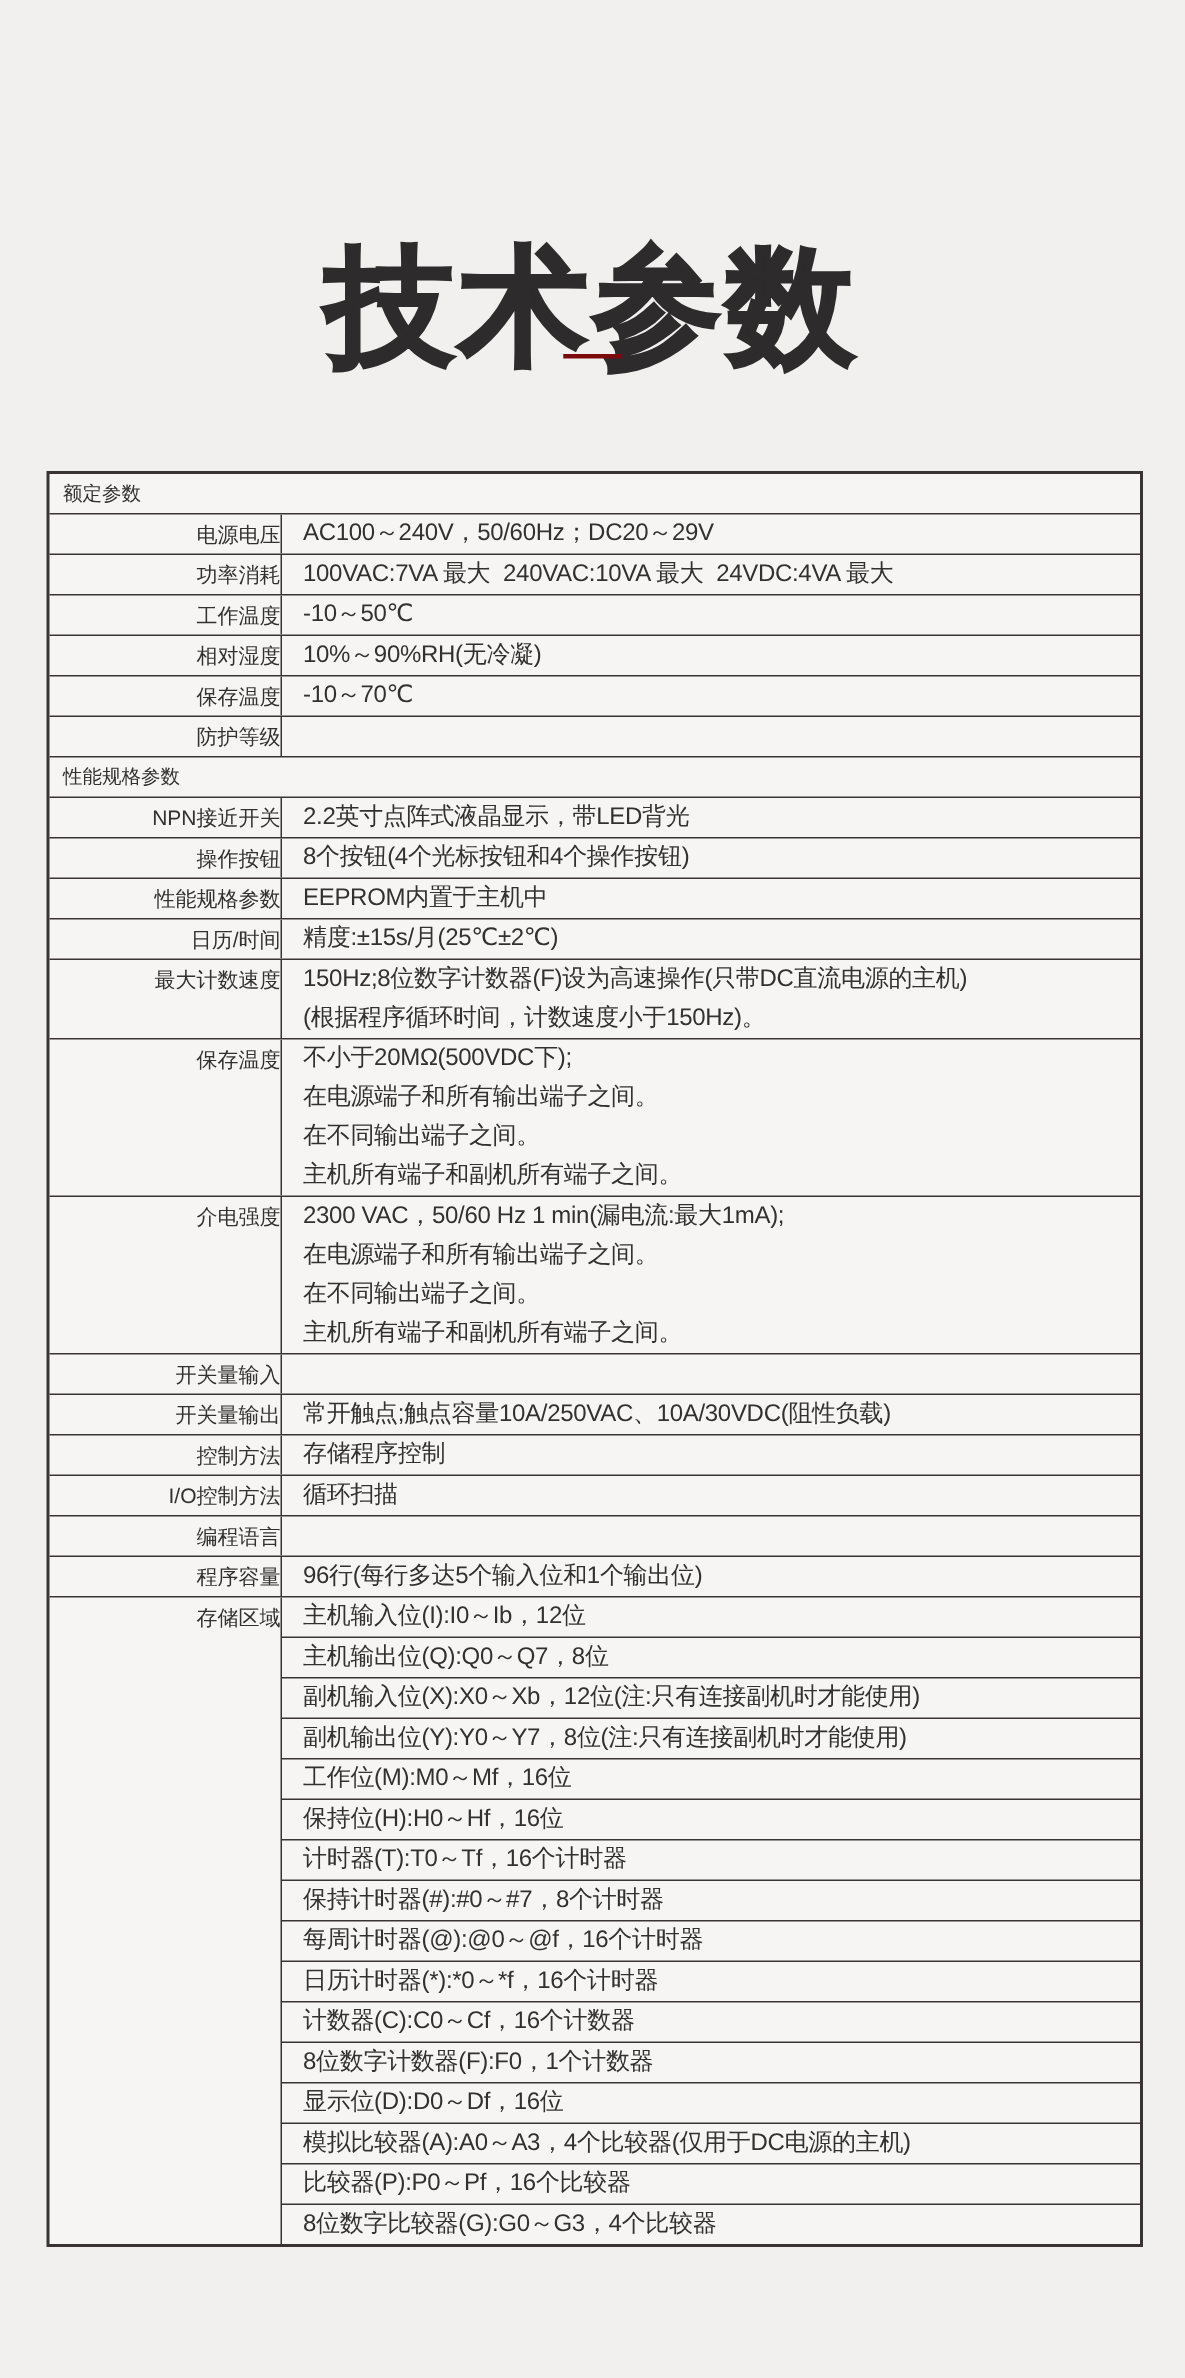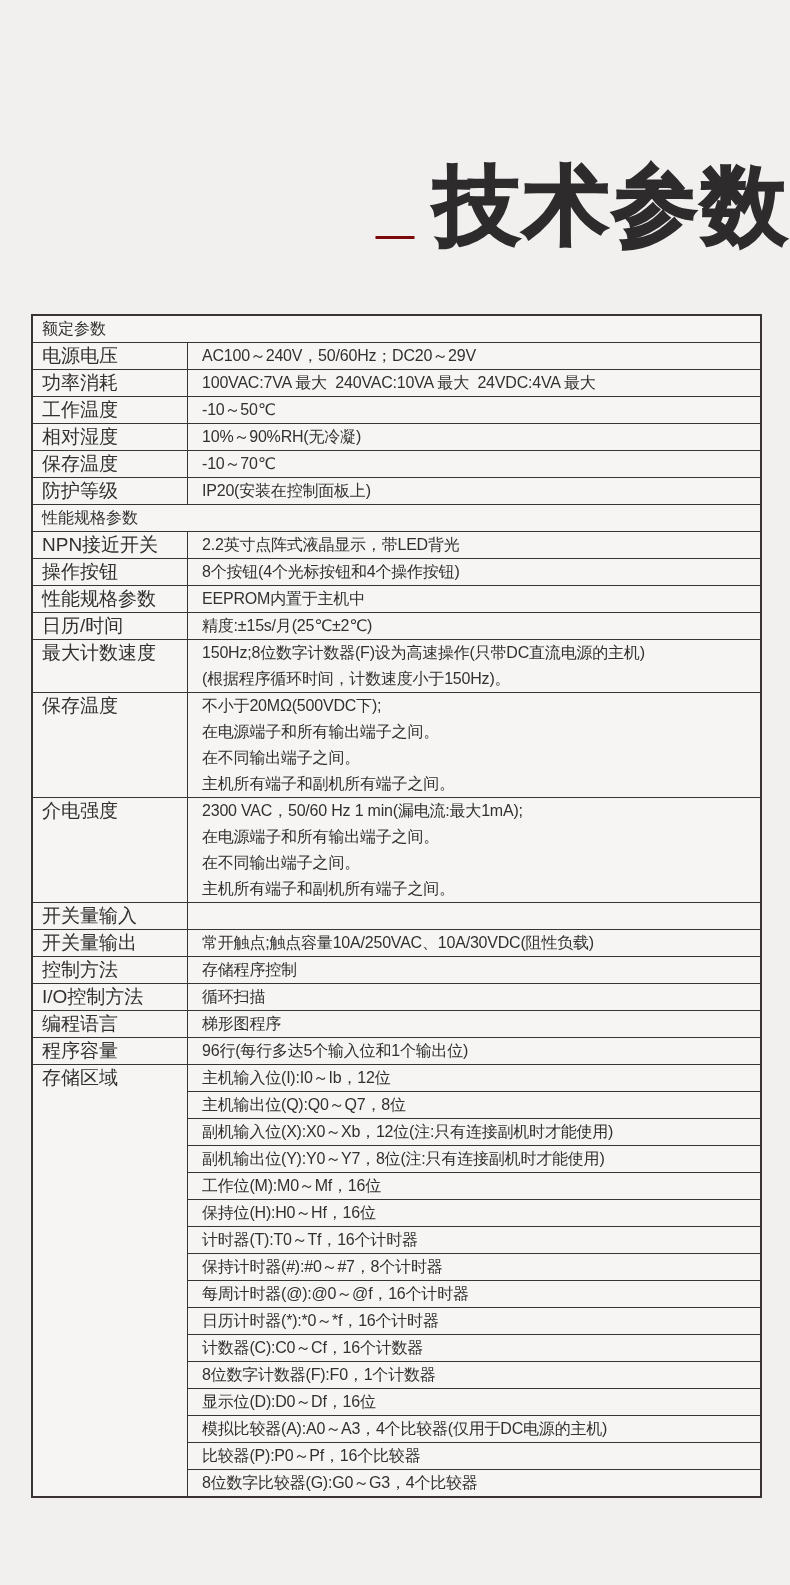--- a/index.html
+++ b/index.html
@@ -9,21 +9,21 @@
     font-family: "Liberation Sans", "DejaVu Sans", sans-serif;
     color: #333031;
     position: relative;
     overflow: hidden;
   }
   .page { position: relative; width: 790px; height: 1585px; }
 
   .page-title {
     position: absolute;
     top: 96px; left: 0; width: 790px;
-    text-align: right;
+    text-align: center;
     font-size: 86px;
     line-height: 103px;
     font-weight: 900;
     letter-spacing: 3px;
     color: #2d2b2c;
     -webkit-text-stroke: 2px #2d2b2c;
   }
   .title-underline {
     position: absolute;
     top: 236px; left: 50%;
@@ -39,33 +39,34 @@
     border: 2px solid #393432;
     background: #f7f5f3;
   }
   .t-row { display: flex; align-items: stretch; overflow: hidden; }
   .t-row + .t-row { border-top: 1.5px solid #393432; }
 
   .section-row .sec-label {
     flex: 1;
     line-height: 26px;
     padding-left: 9px;
-    font-size: 16px;
+    font-size: 13px;
     white-space: pre;
   }
   .cell-label {
     width: 155px;
     flex: 0 0 155px;
     border-right: 1.5px solid #393432;
     padding-left: 9px;
     box-sizing: border-box;
-    font-size: 19px;
+    font-size: 14px;
     line-height: 26px;
     white-space: pre;
     overflow: hidden;
+    text-align: right;
   }
   .cell-value {
     flex: 1;
     padding-left: 14px;
     min-width: 0;
     overflow: hidden;
   }
   .vline {
     font-size: 16px;
     line-height: 26px;
@@ -111,23 +112,20 @@
         </div>
       </div>
       <div class="t-row">
         <div class="cell-label">保存温度</div>
         <div class="cell-value">
           <div class="vline">-10～70℃</div>
         </div>
       </div>
       <div class="t-row">
         <div class="cell-label">防护等级</div>
-        <div class="cell-value">
-          <div class="vline">IP20(安装在控制面板上)</div>
-        </div>
       </div>
       <div class="t-row section-row">
         <div class="sec-label">性能规格参数</div>
       </div>
       <div class="t-row">
         <div class="cell-label">NPN接近开关</div>
         <div class="cell-value">
           <div class="vline">2.2英寸点阵式液晶显示，带LED背光</div>
         </div>
       </div>
@@ -190,23 +188,20 @@
         </div>
       </div>
       <div class="t-row">
         <div class="cell-label">I/O控制方法</div>
         <div class="cell-value">
           <div class="vline">循环扫描</div>
         </div>
       </div>
       <div class="t-row">
         <div class="cell-label">编程语言</div>
-        <div class="cell-value">
-          <div class="vline">梯形图程序</div>
-        </div>
       </div>
       <div class="t-row">
         <div class="cell-label">程序容量</div>
         <div class="cell-value">
           <div class="vline">96行(每行多达5个输入位和1个输出位)</div>
         </div>
       </div>
       <div class="t-row">
         <div class="cell-label">存储区域</div>
         <div class="group-items">

